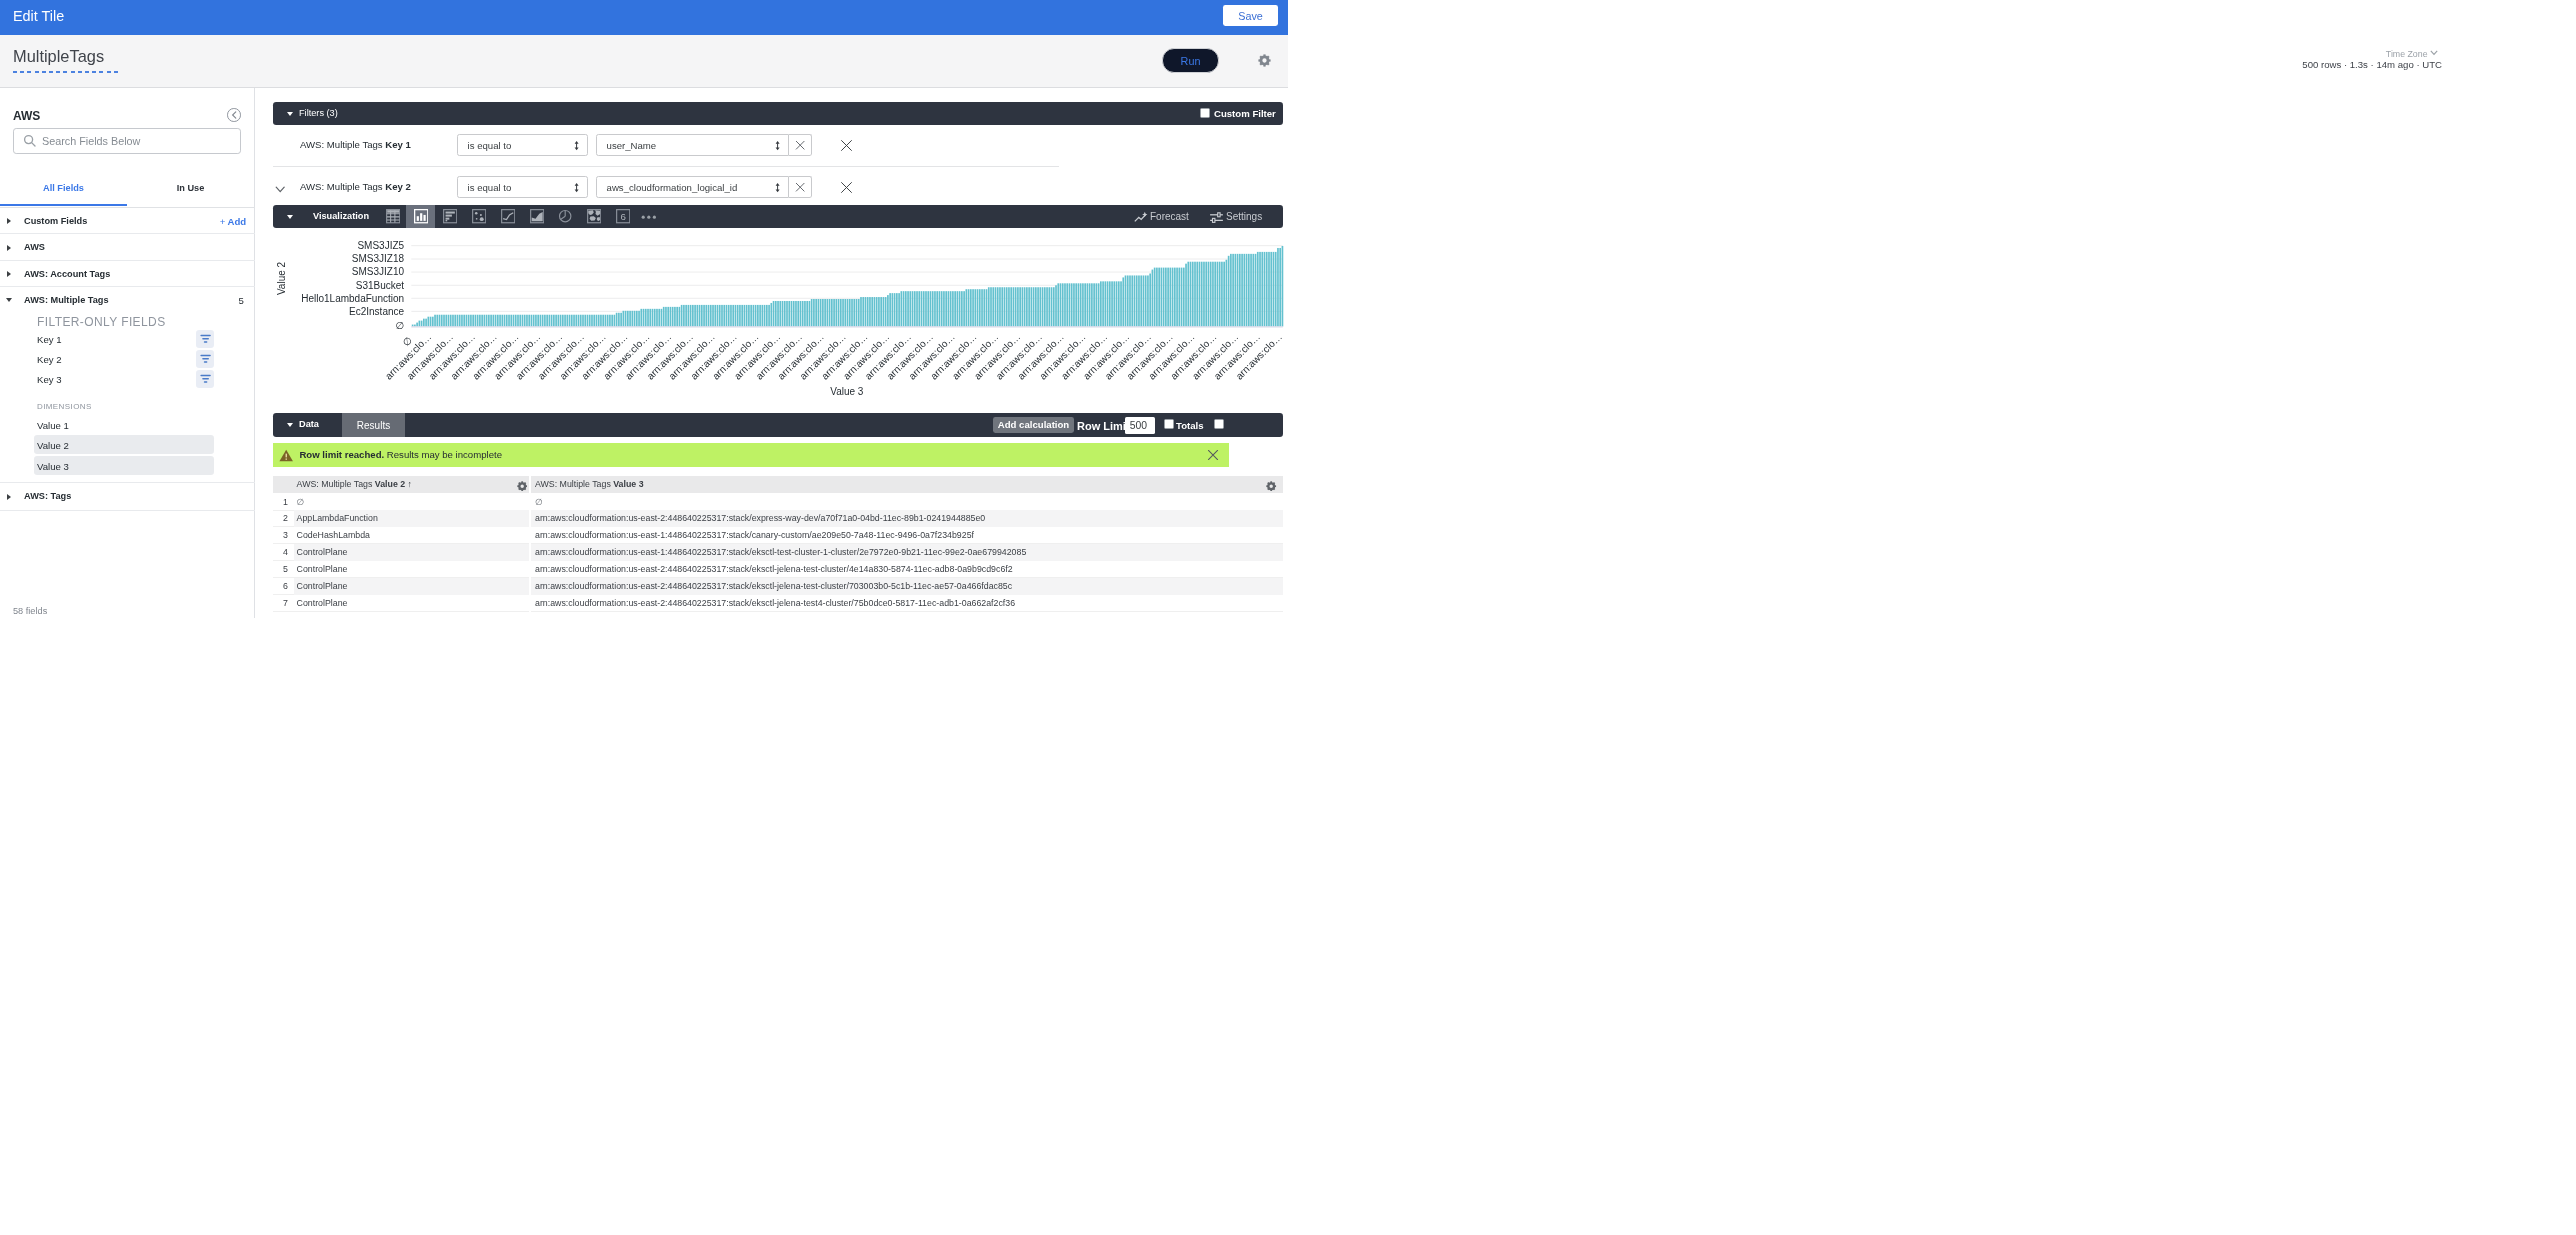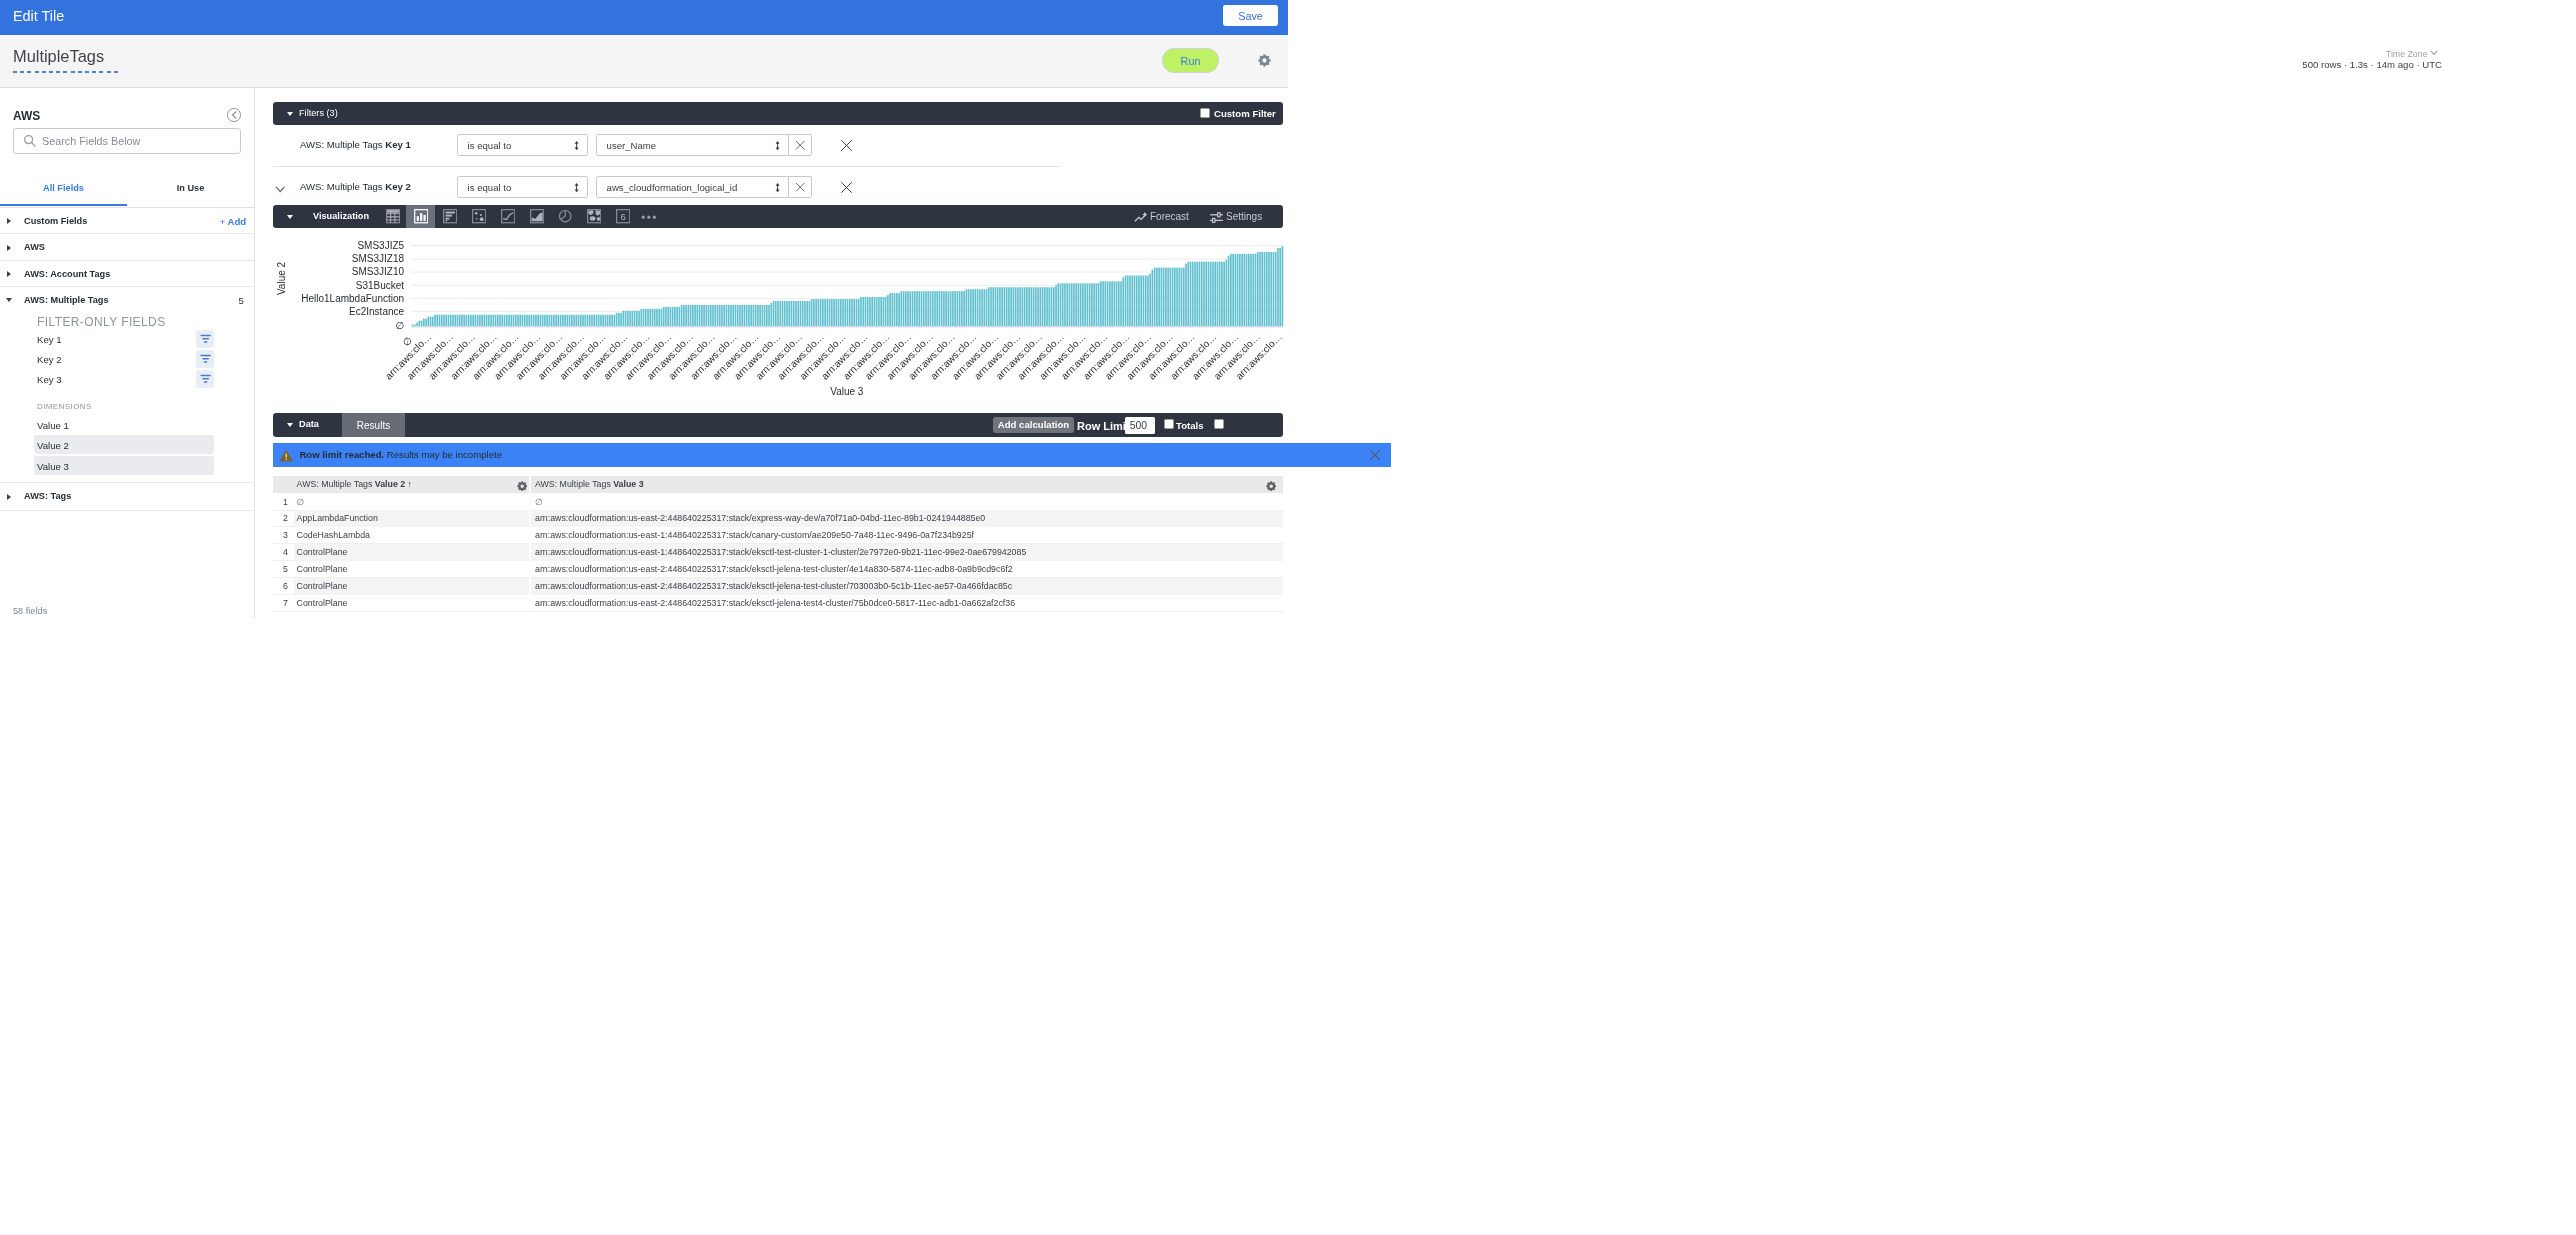--- a/index.html
+++ b/index.html
@@ -16,21 +16,21 @@
 <div style="position:absolute;right:134px;top:11.6px;font-size:10px;color:#fff;white-space:nowrap">Explore from Here</div>
 <div style="position:absolute;right:85px;top:11.6px;font-size:10px;color:#fff;white-space:nowrap">Cancel</div>
 <div style="position:absolute;left:1223px;top:5.2px;width:55px;height:21px;background:#fff;border-radius:2.4px;color:#3b6fd4;font-size:10.8px;display:flex;align-items:center;justify-content:center">Save</div>
 <div style="position:absolute;left:0;top:35px;width:1288px;height:53px;background:#f5f5f6;border-bottom:0.8px solid #dcdde0"></div>
 <div style="position:absolute;left:13px;top:47px;font-size:16.4px;color:#40444b">MultipleTags</div>
 <div style="position:absolute;left:13px;top:71px;width:107px;height:1.6px;background:repeating-linear-gradient(90deg,#4c82e0 0,#4c82e0 4px,transparent 4px,transparent 7.2px)"></div>
 <div style="position:absolute;right:134px;top:59px;font-size:9.6px;color:#3f434a;white-space:nowrap">500 rows · 1.3s · 14m ago · UTC</div>
 <div style="position:absolute;right:138px;top:48px;font-size:8.8px;color:#9ba1a8;white-space:nowrap">Time Zone <span style="display:inline-block;vertical-align:0.8px"><svg width="8" height="5.6" viewBox="0 0 10 7">
         <path d="M1 1 L5 5.4 L9 1" stroke="#9aa0a6" stroke-width="1.4" fill="none"></path>
       </svg></span></div>
-<div style="position:absolute;left:1162px;top:48px;width:57px;height:25px;background:#bef264;border:0.8px solid #cfd1d5;border-radius:12px;color:#3b78e7;font-size:10.8px;display:flex;align-items:center;justify-content:center">Run</div>
+<div style="position:absolute;left:1162px;top:48px;width:57px;height:25px;background:#0f172a;border:0.8px solid #cfd1d5;border-radius:12px;color:#3b78e7;font-size:10.8px;display:flex;align-items:center;justify-content:center">Run</div>
 <div style="position:absolute;left:1258px;top:54px;width:13px;height:13px"><svg width="13" height="13" viewBox="0 0 16 16">
       <rect x="6.64" y="0.48" width="2.72" height="3.20" transform="rotate(0.0 8.00 8.00)" fill="#80868e"></rect>
       <rect x="6.64" y="0.48" width="2.72" height="3.20" transform="rotate(45.0 8.00 8.00)" fill="#80868e"></rect>
       <rect x="6.64" y="0.48" width="2.72" height="3.20" transform="rotate(90.0 8.00 8.00)" fill="#80868e"></rect>
       <rect x="6.64" y="0.48" width="2.72" height="3.20" transform="rotate(135.0 8.00 8.00)" fill="#80868e"></rect>
       <rect x="6.64" y="0.48" width="2.72" height="3.20" transform="rotate(180.0 8.00 8.00)" fill="#80868e"></rect>
       <rect x="6.64" y="0.48" width="2.72" height="3.20" transform="rotate(225.0 8.00 8.00)" fill="#80868e"></rect>
       <rect x="6.64" y="0.48" width="2.72" height="3.20" transform="rotate(270.0 8.00 8.00)" fill="#80868e"></rect>
       <rect x="6.64" y="0.48" width="2.72" height="3.20" transform="rotate(315.0 8.00 8.00)" fill="#80868e"></rect>
       <circle cx="8.0" cy="8.0" r="4.40" fill="none" stroke="#80868e" stroke-width="3.52"></circle>
@@ -681,21 +681,21 @@
     <span style="position:absolute;left:26px;top:6.4px;font-size:9.2px;font-weight:700">Data</span>
     <span style="position:absolute;left:69px;top:0;width:63px;height:24px;background:#666b74;display:flex;align-items:center;justify-content:center;font-size:10px">Results</span>
     <span style="position:absolute;left:720px;top:3.8px;width:81px;height:16.4px;background:#70757d;border-radius:2.4px;display:flex;align-items:center;justify-content:center;font-size:9.6px;font-weight:700;white-space:nowrap">Add calculation</span>
     <span style="position:absolute;left:804px;top:7.2px;font-size:11px;font-weight:700;white-space:nowrap">Row Limit</span>
     <span style="position:absolute;left:852px;top:3.6px;width:30px;height:17px;background:#fff;border-radius:1.6px;color:#3c4043;font-size:10.4px;display:flex;align-items:center;padding-left:4.8px">500</span>
     <span class="cb" style="left:891px;top:6.4px"></span>
     <span style="position:absolute;left:903px;top:7.2px;font-size:9.6px;font-weight:700">Totals</span>
     <span class="cb" style="left:941px;top:6.4px"></span>
     <span style="position:absolute;left:954px;top:23px;font-size:14px;font-weight:700">Subtotals</span>
   </div>
-<div style="position:absolute;left:273px;top:443px;width:1118px;height:24.4px;background:#3b82f6">
+<div style="position:absolute;left:273px;top:443px;width:956px;height:24.4px;background:#bef264">
     <span style="position:absolute;left:6.4px;top:5.6px"><svg width="14.4" height="13" viewBox="0 0 19 17">
         <path d="M9.5 0.8 L18.4 16.2 L0.6 16.2 Z" fill="#7a6426"></path>
         <rect x="8.7" y="6" width="1.7" height="5" fill="#f2e4ae"></rect>
         <rect x="8.7" y="12.4" width="1.7" height="1.8" fill="#f2e4ae"></rect>
       </svg></span>
     <span style="position:absolute;left:26.4px;top:6px;font-size:9.6px;color:#262d33"><b>Row limit reached.</b> Results may be incomplete</span>
     <span style="position:absolute;right:10.4px;top:6.4px"><svg width="12" height="12" viewBox="0 0 15 15">
         <path d="M1.8 1.8 L13.2 13.2 M13.2 1.8 L1.8 13.2" stroke="#55595f" stroke-width="1.3" stroke-linecap="round"></path>
       </svg></span>
   </div>

